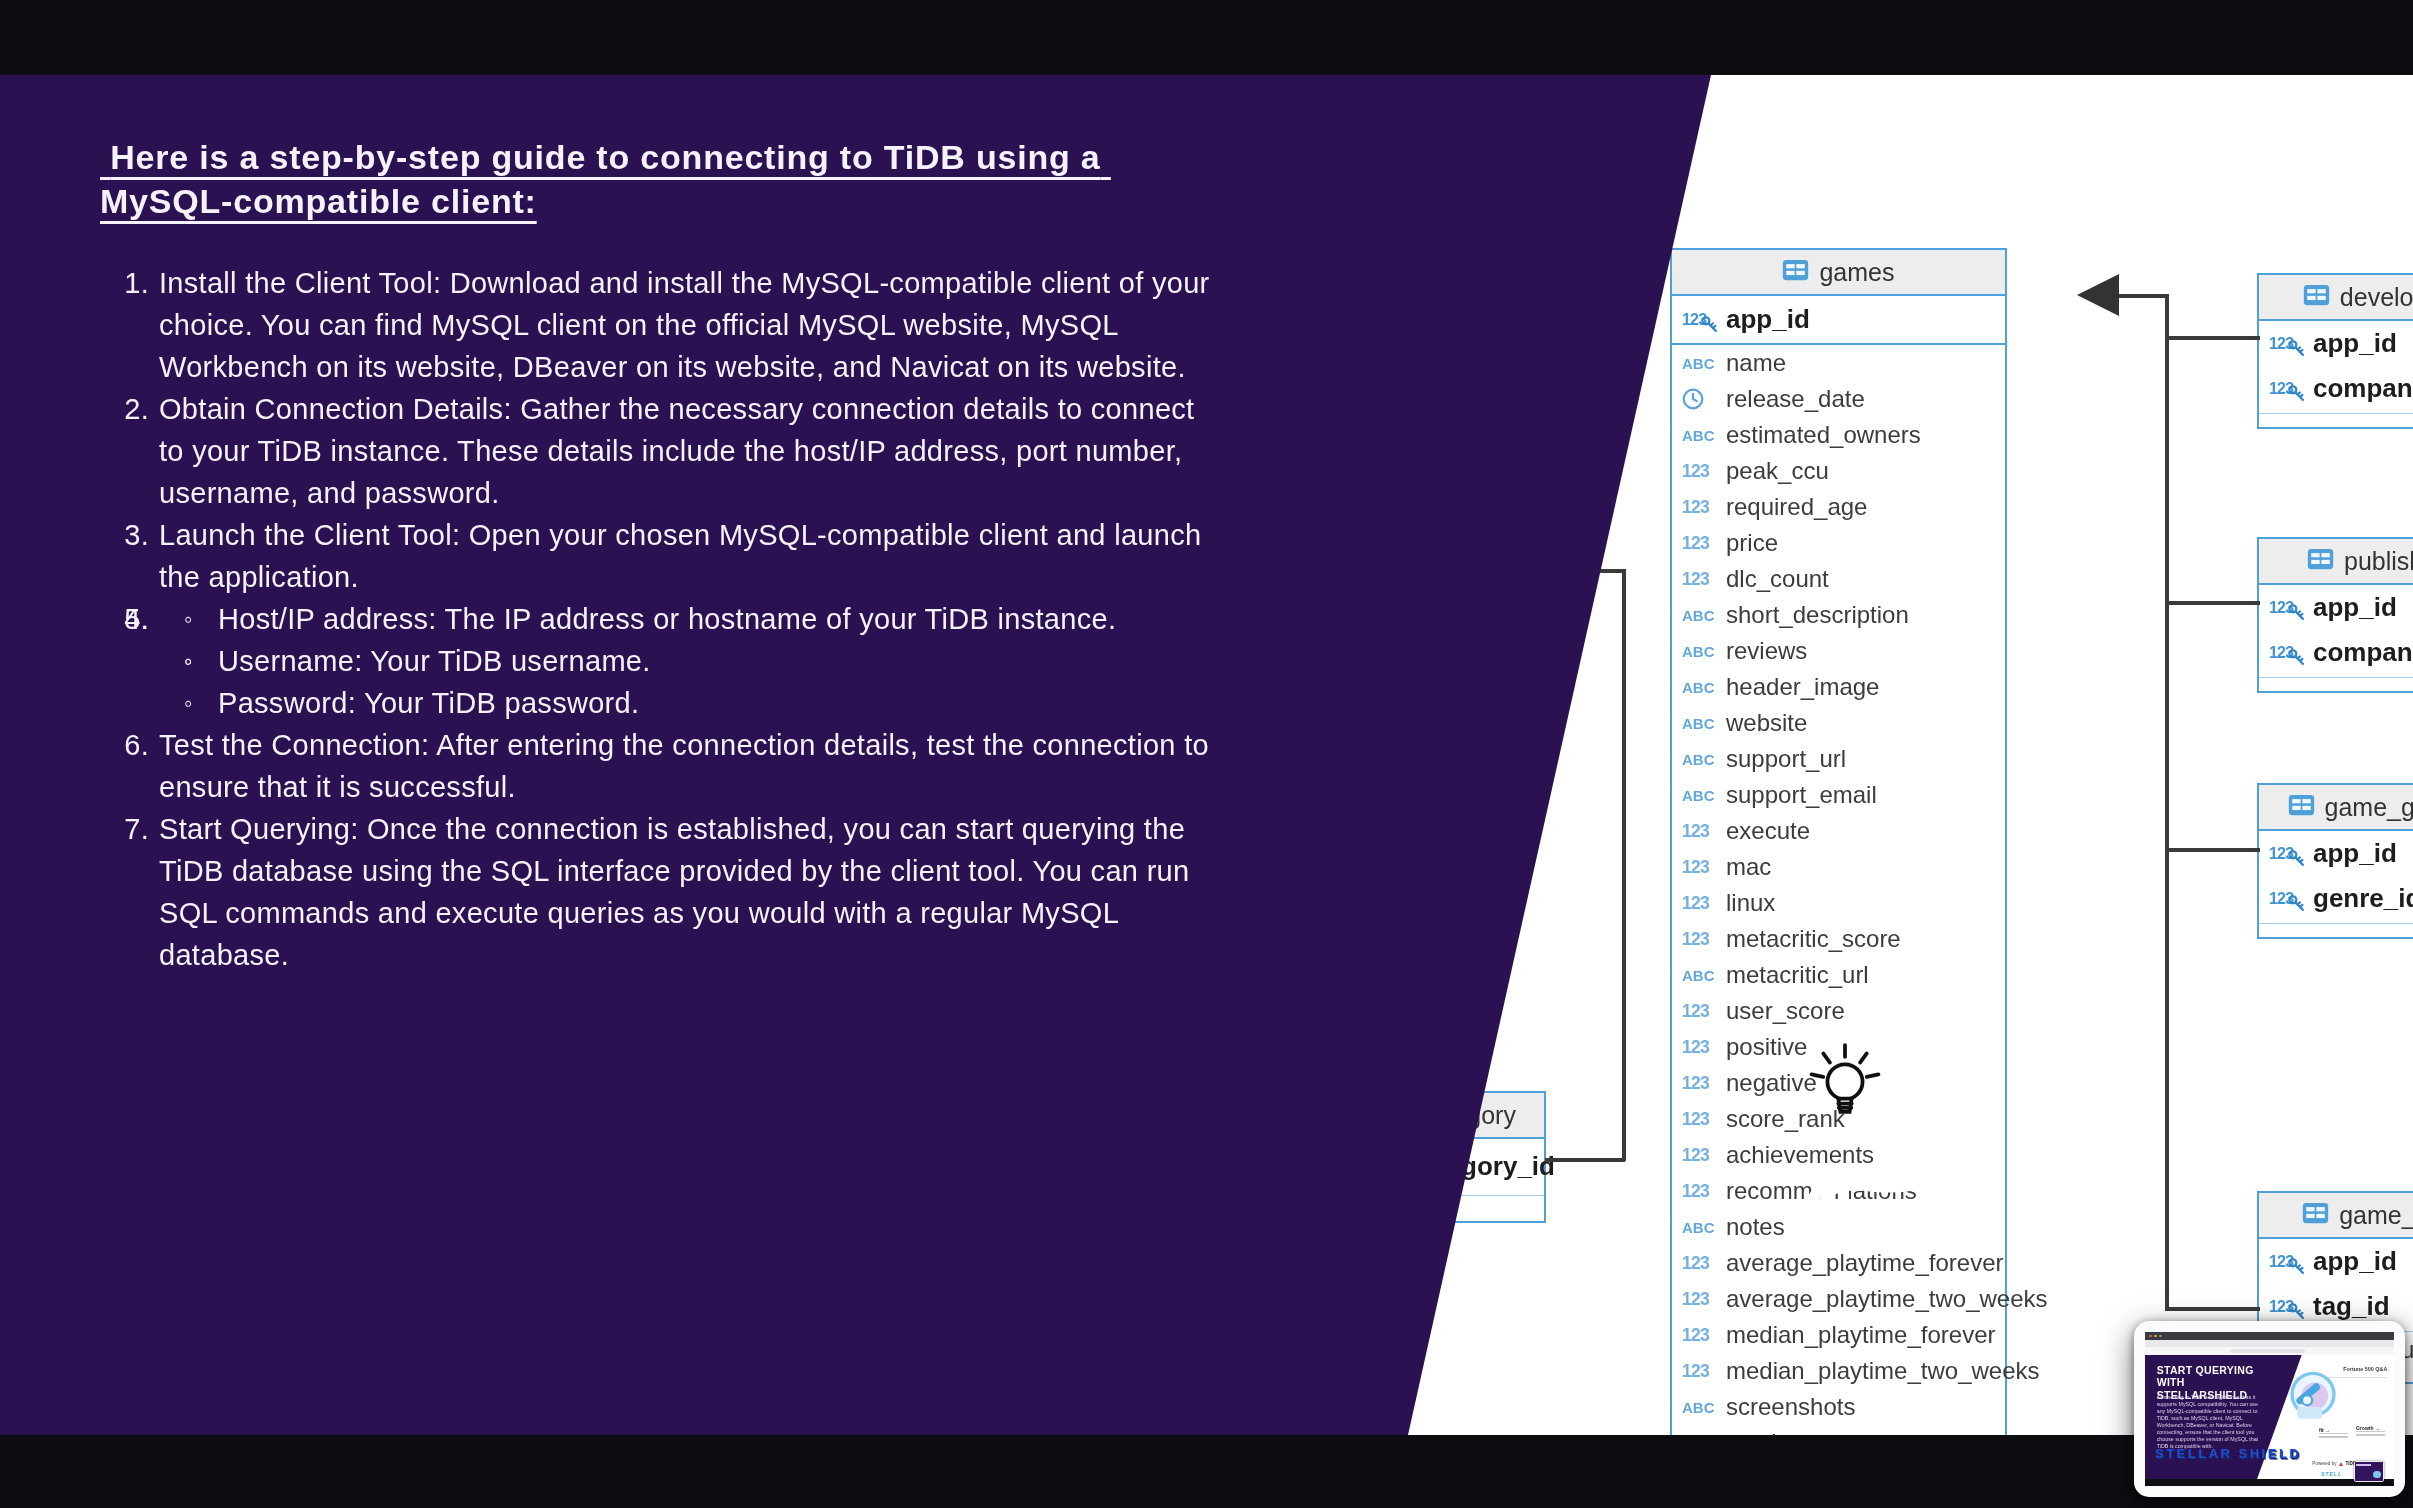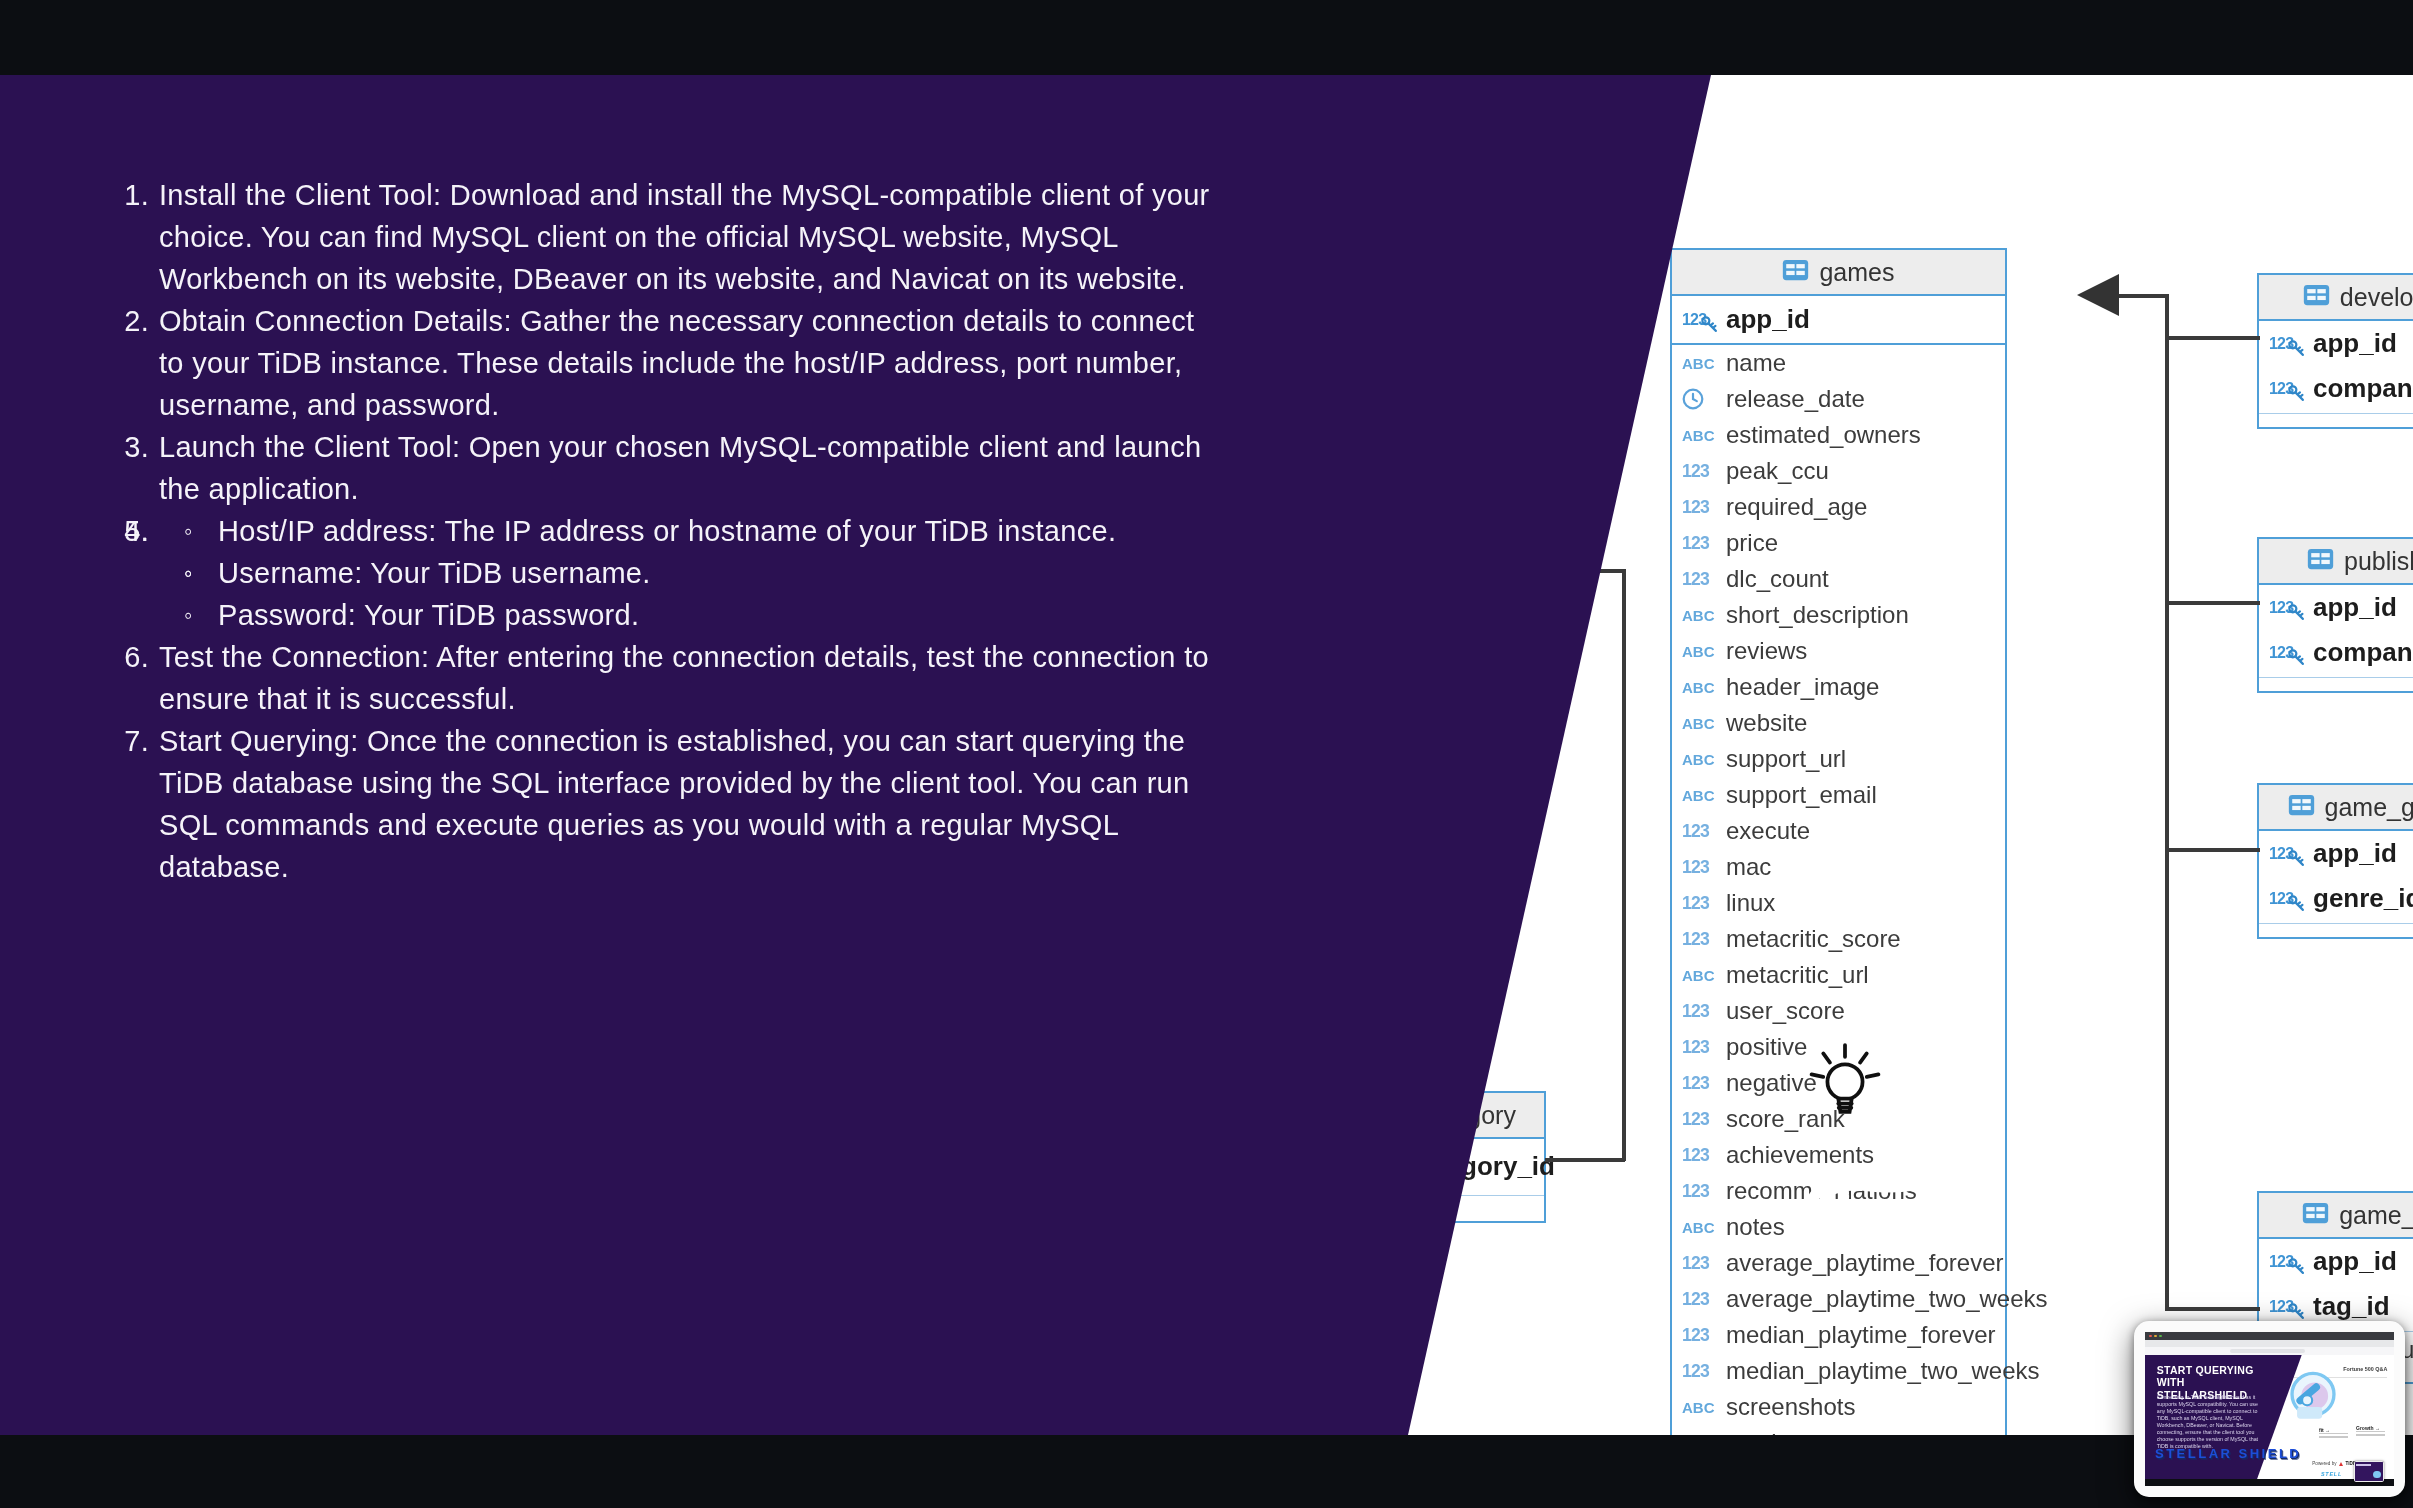--- a/index.html
+++ b/index.html
@@ -433,20 +433,21 @@
           <div class="side-sep"></div>
           <div class="filler" style="height: 25px;"></div>
         </div>
       </div>
 
     <div class="ghost">STELL</div>
     <div class="ghost-frag"></div>
 
     <div class="purple"></div>
     <div class="guide">
+      <div class="g-title"> Here is a step-by-step guide to connecting to TiDB using a MySQL-compatible client:</div>
       <ol class="g-steps" id="guide-steps">
           <li><span class="g-num">1.</span><span>Install the Client Tool: Download and install the MySQL-compatible client of your choice. You can find MySQL client on the official MySQL website, MySQL Workbench on its website, DBeaver on its website, and Navicat on its website.</span></li>
           <li><span class="g-num">2.</span><span>Obtain Connection Details: Gather the necessary connection details to connect to your TiDB instance. These details include the host/IP address, port number, username, and password.</span></li>
           <li><span class="g-num">3.</span><span>Launch the Client Tool: Open your chosen MySQL-compatible client and launch the application.</span></li>
           <li><span class="g-num">4.</span></li>
           <li><span class="g-num">5.</span><ul class="g-sub">
               <li><span class="g-bullet">◦</span><span>Host/IP address: The IP address or hostname of your TiDB instance.</span></li>
               <li><span class="g-bullet">◦</span></li>
               <li><span class="g-bullet">◦</span><span>Username: Your TiDB username.</span></li>
               <li><span class="g-bullet">◦</span><span>Password: Your TiDB password.</span></li>

